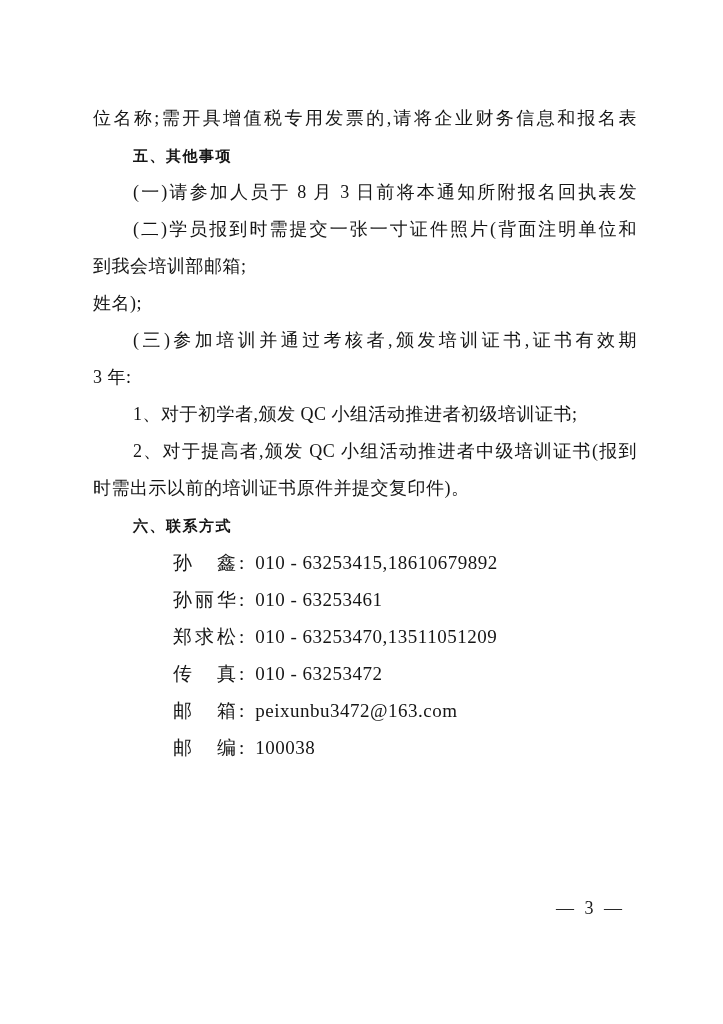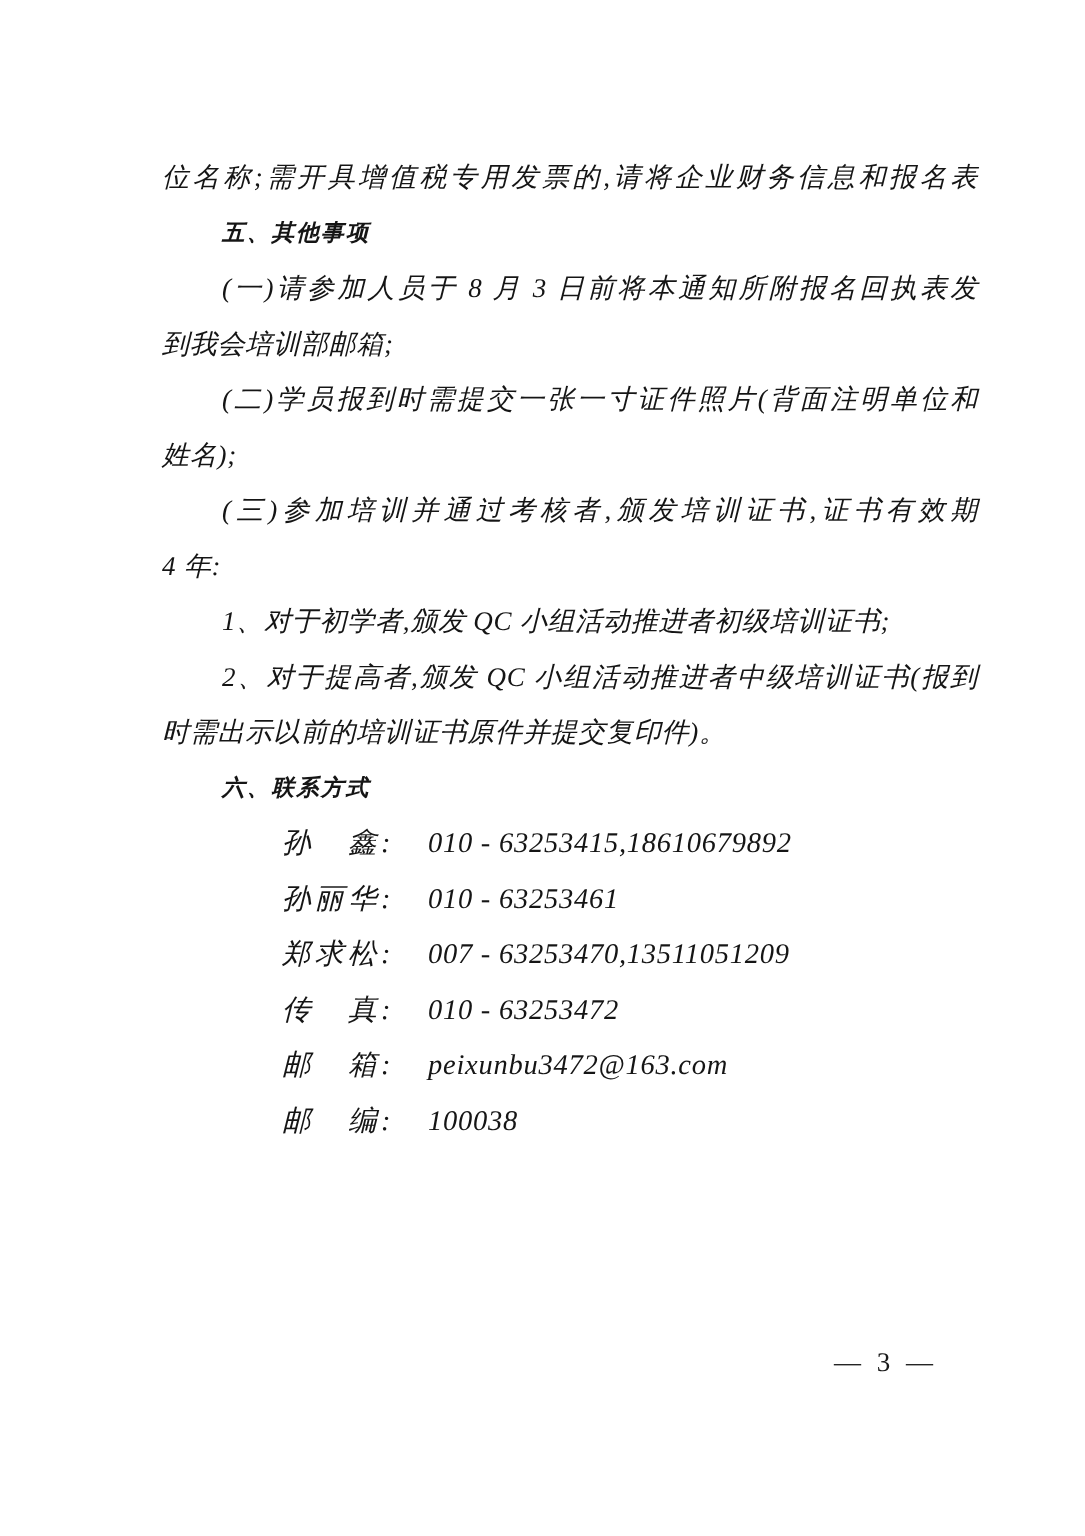--- a/index.html
+++ b/index.html
@@ -8,24 +8,23 @@
     width: 723px;
     height: 1024px;
     margin: 0 auto;
     background: #ffffff;
     color: #151515;
     font-family: "Liberation Serif", "DejaVu Serif", serif;
     overflow: hidden;
   }
   .text-col {
     position: absolute;
-    left: 108px;
+    left: 93px;
     top: 100px;
     width: 544px;
-    font-style: italic;
   }
   .line {
     font-size: 18px;
     line-height: 37px;
     letter-spacing: 0.5px;
   }
   
   .fill {
     text-align: justify;
     text-align-last: justify;
@@ -36,21 +35,21 @@
     font-weight: bold;
     font-size: 15px;
     letter-spacing: 1.5px;
   }
   .contact { font-size: 19px; }
   .contact .contact-label {
     display: inline-block;
     letter-spacing: 3px;
   }
   .contact .contact-value {
-    margin-left: 22px;
+    margin-left: 8px;
     letter-spacing: 0.5px;
   }
   .page-number {
     position: absolute;
     top: 898px;
     left: 556px;
     font-size: 18px;
     letter-spacing: 3px;
     color: #1a1a1a;
   }
@@ -59,43 +58,43 @@
 <body>
 
 <div class="page">
   <div class="text-col">
 
     <div class="line fill">位名称;需开具增值税专用发票的,请将企业财务信息和报名表</div>
 
     <div class="line heading indent">五、其他事项</div>
 
     <div class="line fill indent">(一)请参加人员于 8 月 3 日前将本通知所附报名回执表发</div>
+    <div class="line fill indent">(二)学员报到时需提交一张一寸证件照片(背面注明单位和</div>
+
     <div class="line">到我会培训部邮箱;</div>
-
-    <div class="line fill indent">(二)学员报到时需提交一张一寸证件照片(背面注明单位和</div>
     <div class="line">姓名);</div>
 
     <div class="line fill indent">(三)参加培训并通过考核者,颁发培训证书,证书有效期</div>
-    <div class="line">4 年:</div>
+    <div class="line">3 年:</div>
 
     <div class="line indent">1、对于初学者,颁发 QC 小组活动推进者初级培训证书;</div>
 
     <div class="line fill indent">2、对于提高者,颁发 QC 小组活动推进者中级培训证书(报到</div>
     <div class="line">时需出示以前的培训证书原件并提交复印件)。</div>
 
     <div class="line heading indent">六、联系方式</div>
 
     <div class="line contact indent">
       <span class="contact-label">孙　鑫:</span><span class="contact-value">010 - 63253415,18610679892</span>
     </div>
     <div class="line contact indent">
       <span class="contact-label">孙丽华:</span><span class="contact-value">010 - 63253461</span>
     </div>
     <div class="line contact indent">
-      <span class="contact-label">郑求松:</span><span class="contact-value">007 - 63253470,13511051209</span>
+      <span class="contact-label">郑求松:</span><span class="contact-value">010 - 63253470,13511051209</span>
     </div>
     <div class="line contact indent">
       <span class="contact-label">传　真:</span><span class="contact-value">010 - 63253472</span>
     </div>
     <div class="line contact indent">
       <span class="contact-label">邮　箱:</span><span class="contact-value">peixunbu3472@163.com</span>
     </div>
     <div class="line contact indent">
       <span class="contact-label">邮　编:</span><span class="contact-value">100038</span>
     </div>

